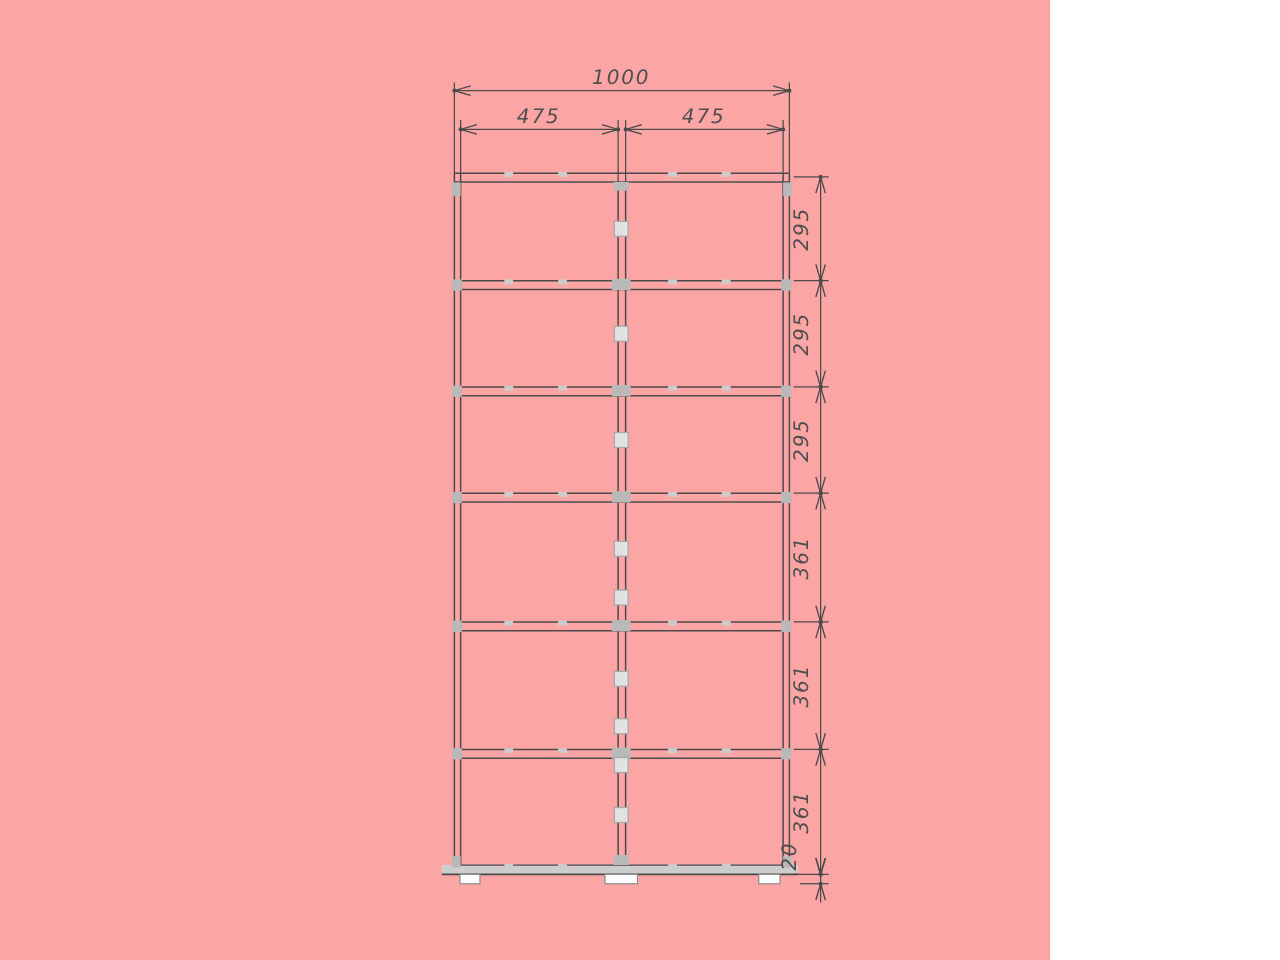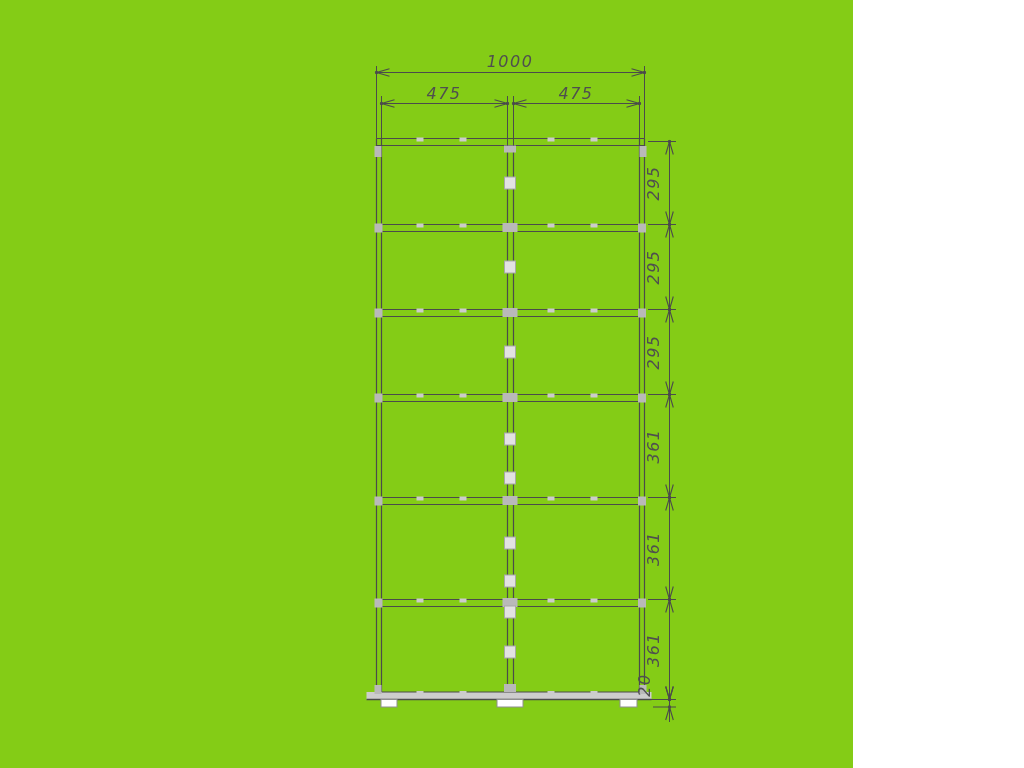--- a/index.html
+++ b/index.html
@@ -7,22 +7,21 @@
     padding: 0;
     width: 1024px;
     height: 768px;
     background: #ffffff;
     overflow: hidden;
   }
   #stage {
     position: relative;
     width: 840px;
     height: 768px;
-    background: #84cc16;
-    padding-left: 13px;
+    background: #fca5a5;
   }
   svg { display: block; }
   .dim-text {
     font-family: "DejaVu Sans", sans-serif;
     font-style: italic;
     font-size: 16px;
     letter-spacing: 1.5px;
     text-anchor: middle;
   }
 </style>

